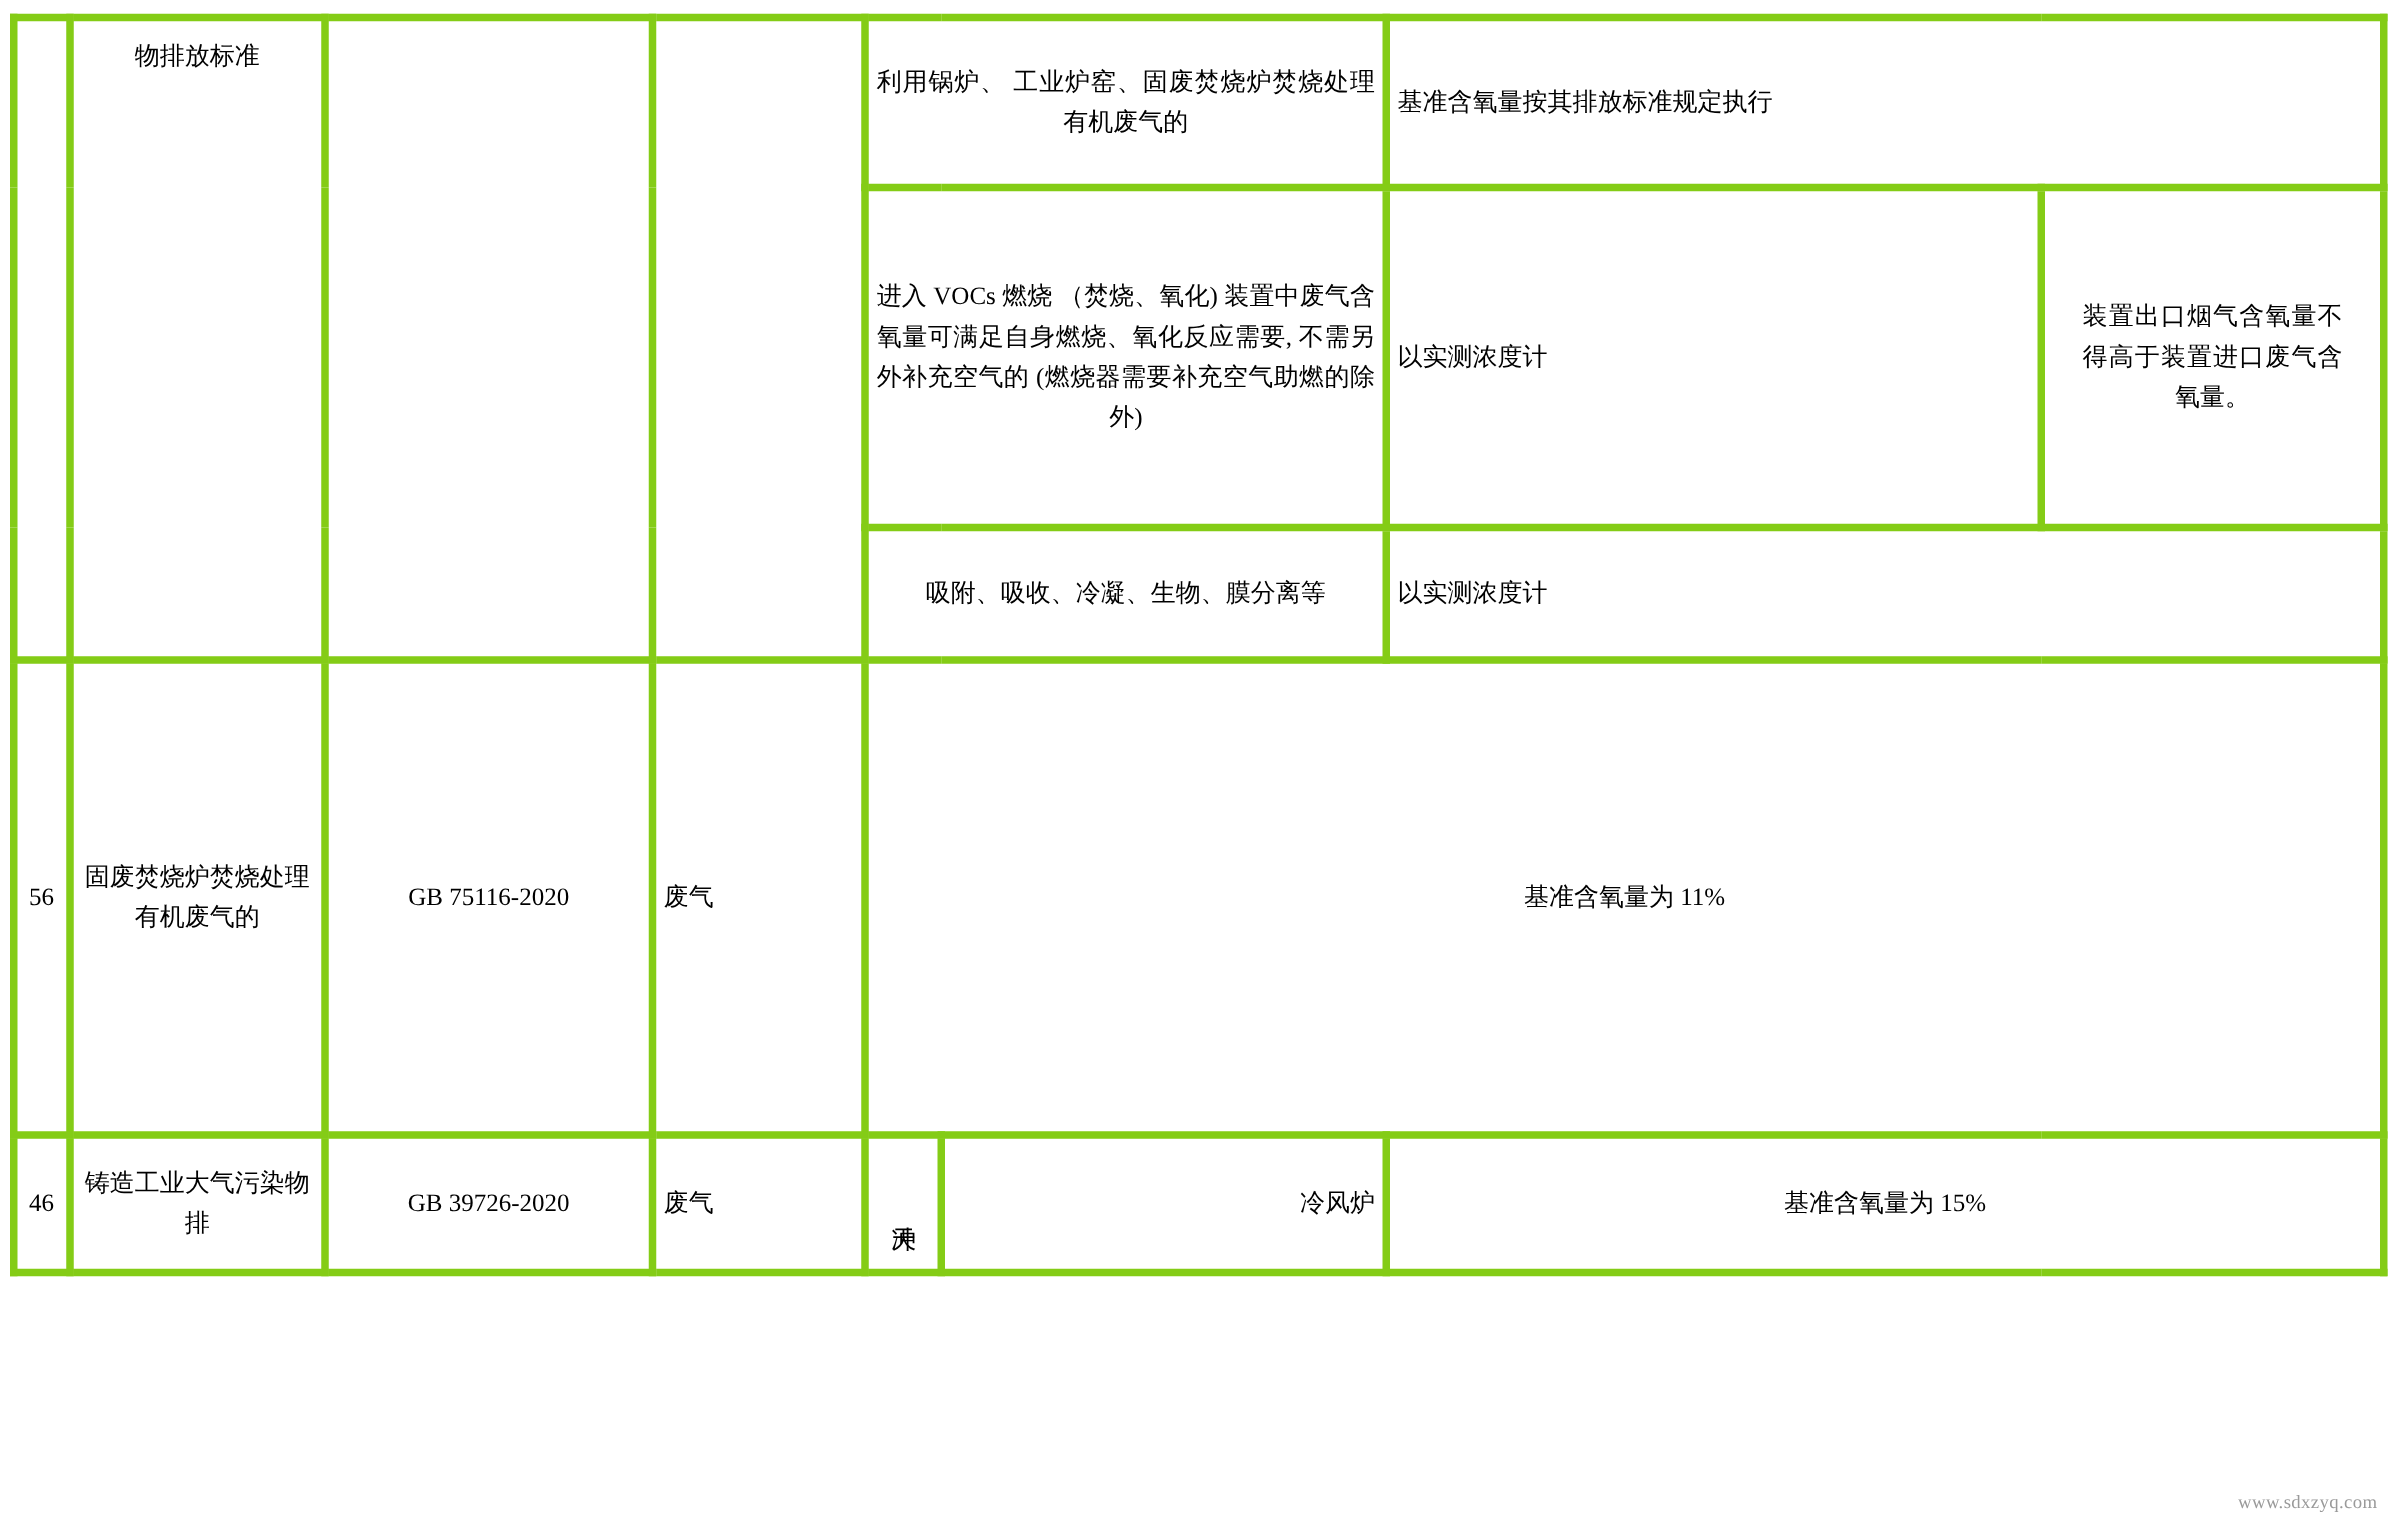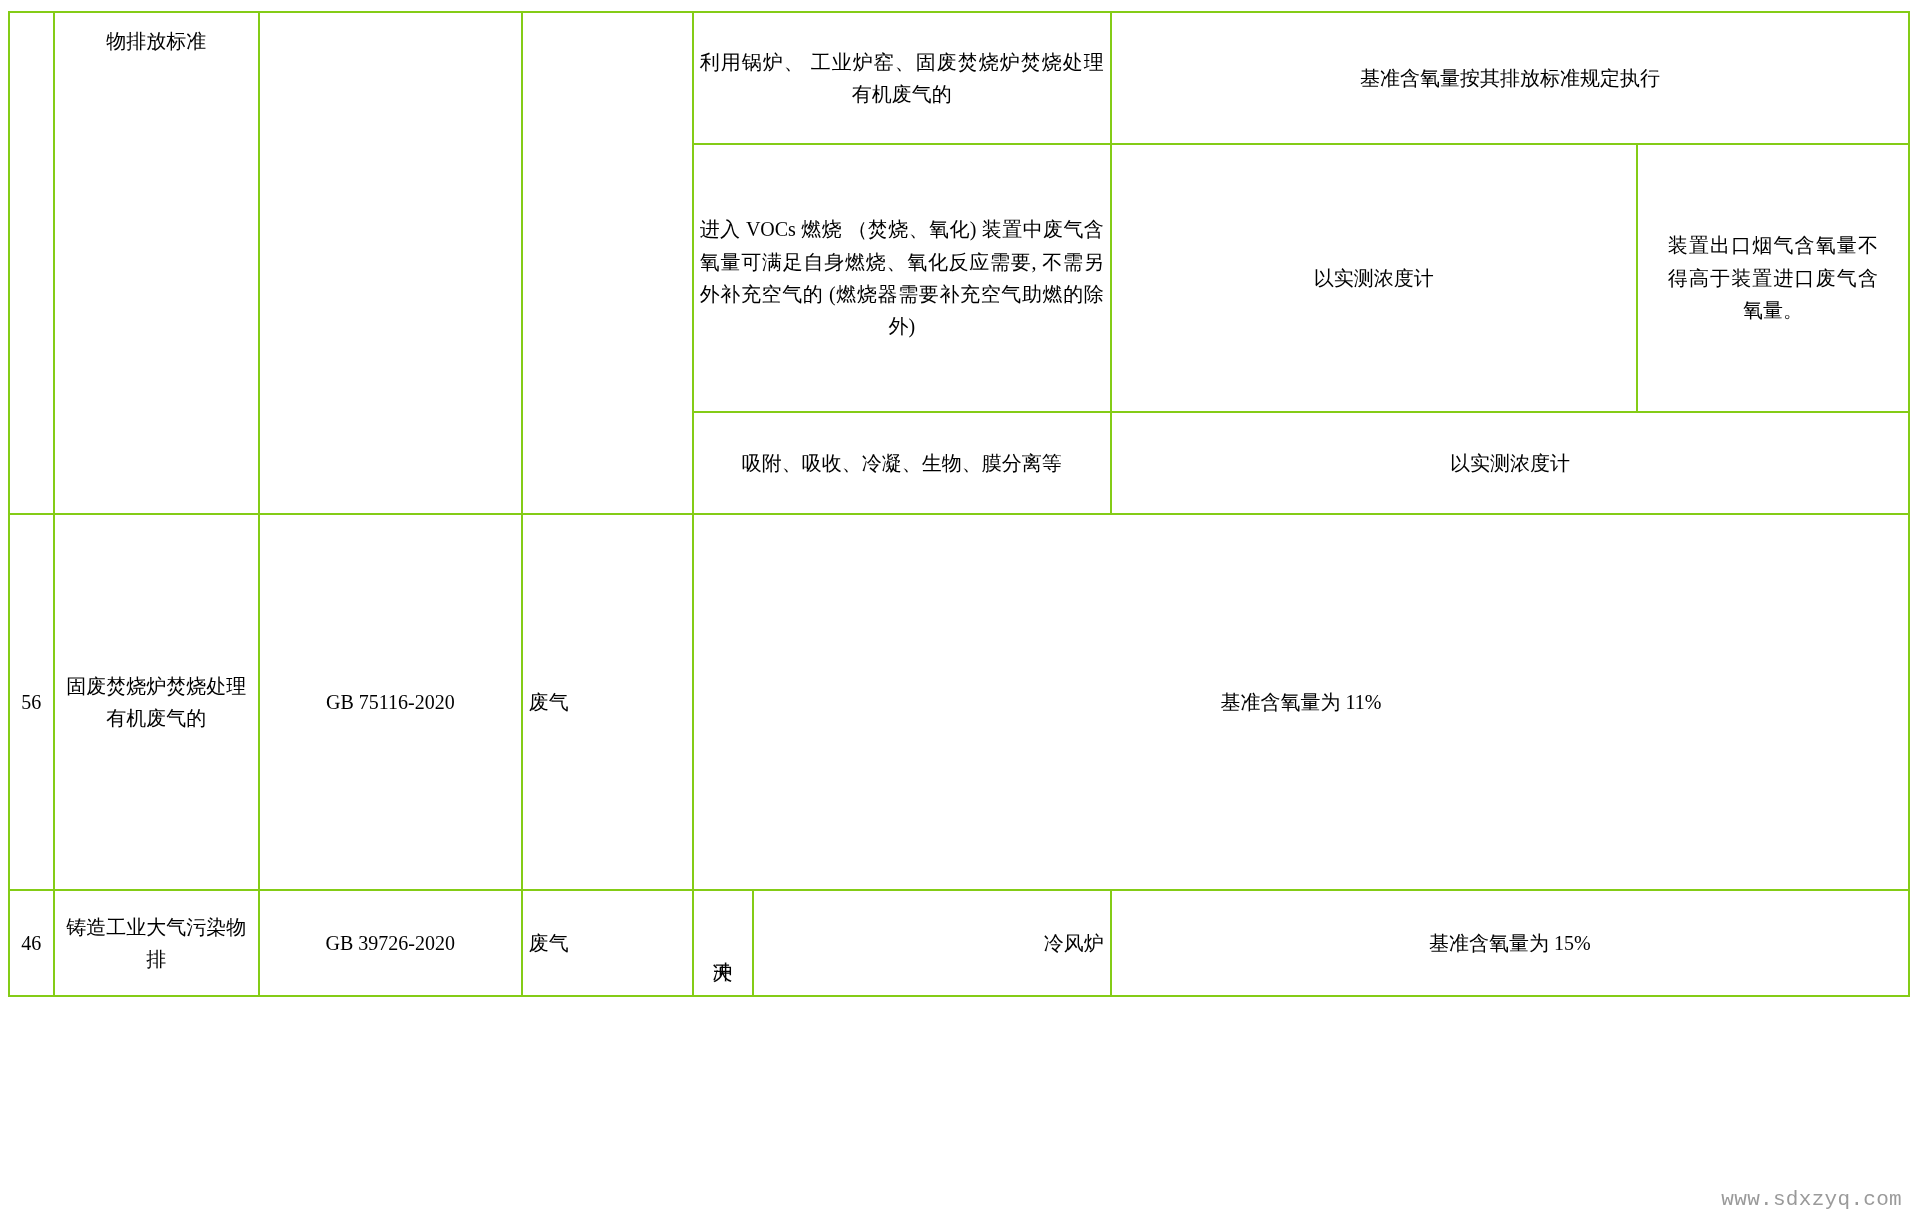--- a/index.html
+++ b/index.html
@@ -24,33 +24,33 @@
   }
   table.doc-table {
     position: absolute;
     left: 8px;
     top: 11px;
     border-collapse: collapse;
     width: 1902px;
     table-layout: fixed;
   }
   table.doc-table td {
-    border: 2px solid #84cc16;
+    border: 6px solid #84cc16;
     vertical-align: middle;
     font-size: 20px;
     line-height: 1.62;
     padding: 4px 6px;
   }
   .c-idx  { width: 34px;  text-align: center; }
   .c-name { width: 156px; text-align: center; }
   .c-code { width: 200px; text-align: center; }
   .c-type { width: 130px; }
   .c-sub1 { width: 46px;  text-align: center; }
   .c-cond { width: 272px; text-align: right; }
-  .c-mid  { width: 400px; text-align: center; }
+  .c-mid  { width: 400px; }
   .c-last { text-align: center; margin-top: 26px; }
 
   .txt-just {
     text-align: justify;
     text-align-last: center;
   }
   .vert {
     writing-mode: vertical-rl;
     text-orientation: upright;
     letter-spacing: 2px;
@@ -60,22 +60,22 @@
   }
   .cell-pad-lg { padding: 10px 14px; }
 
   .row-45 td { height: 366px; }
   .row-46 td { height: 96px; }
 
   .watermark {
     position: absolute;
     right: 18px;
     bottom: 12px;
-    font-family: Liberation Mono, monospace;
-    font-size: 21px;
+    font-family: Liberation Serif, serif;
+    font-size: 15px;
     color: #9a9a9a;
     letter-spacing: 0.3px;
   }
 </style>
 </head>
 <body>
 
 <div class="page">
 
   <table class="doc-table">

